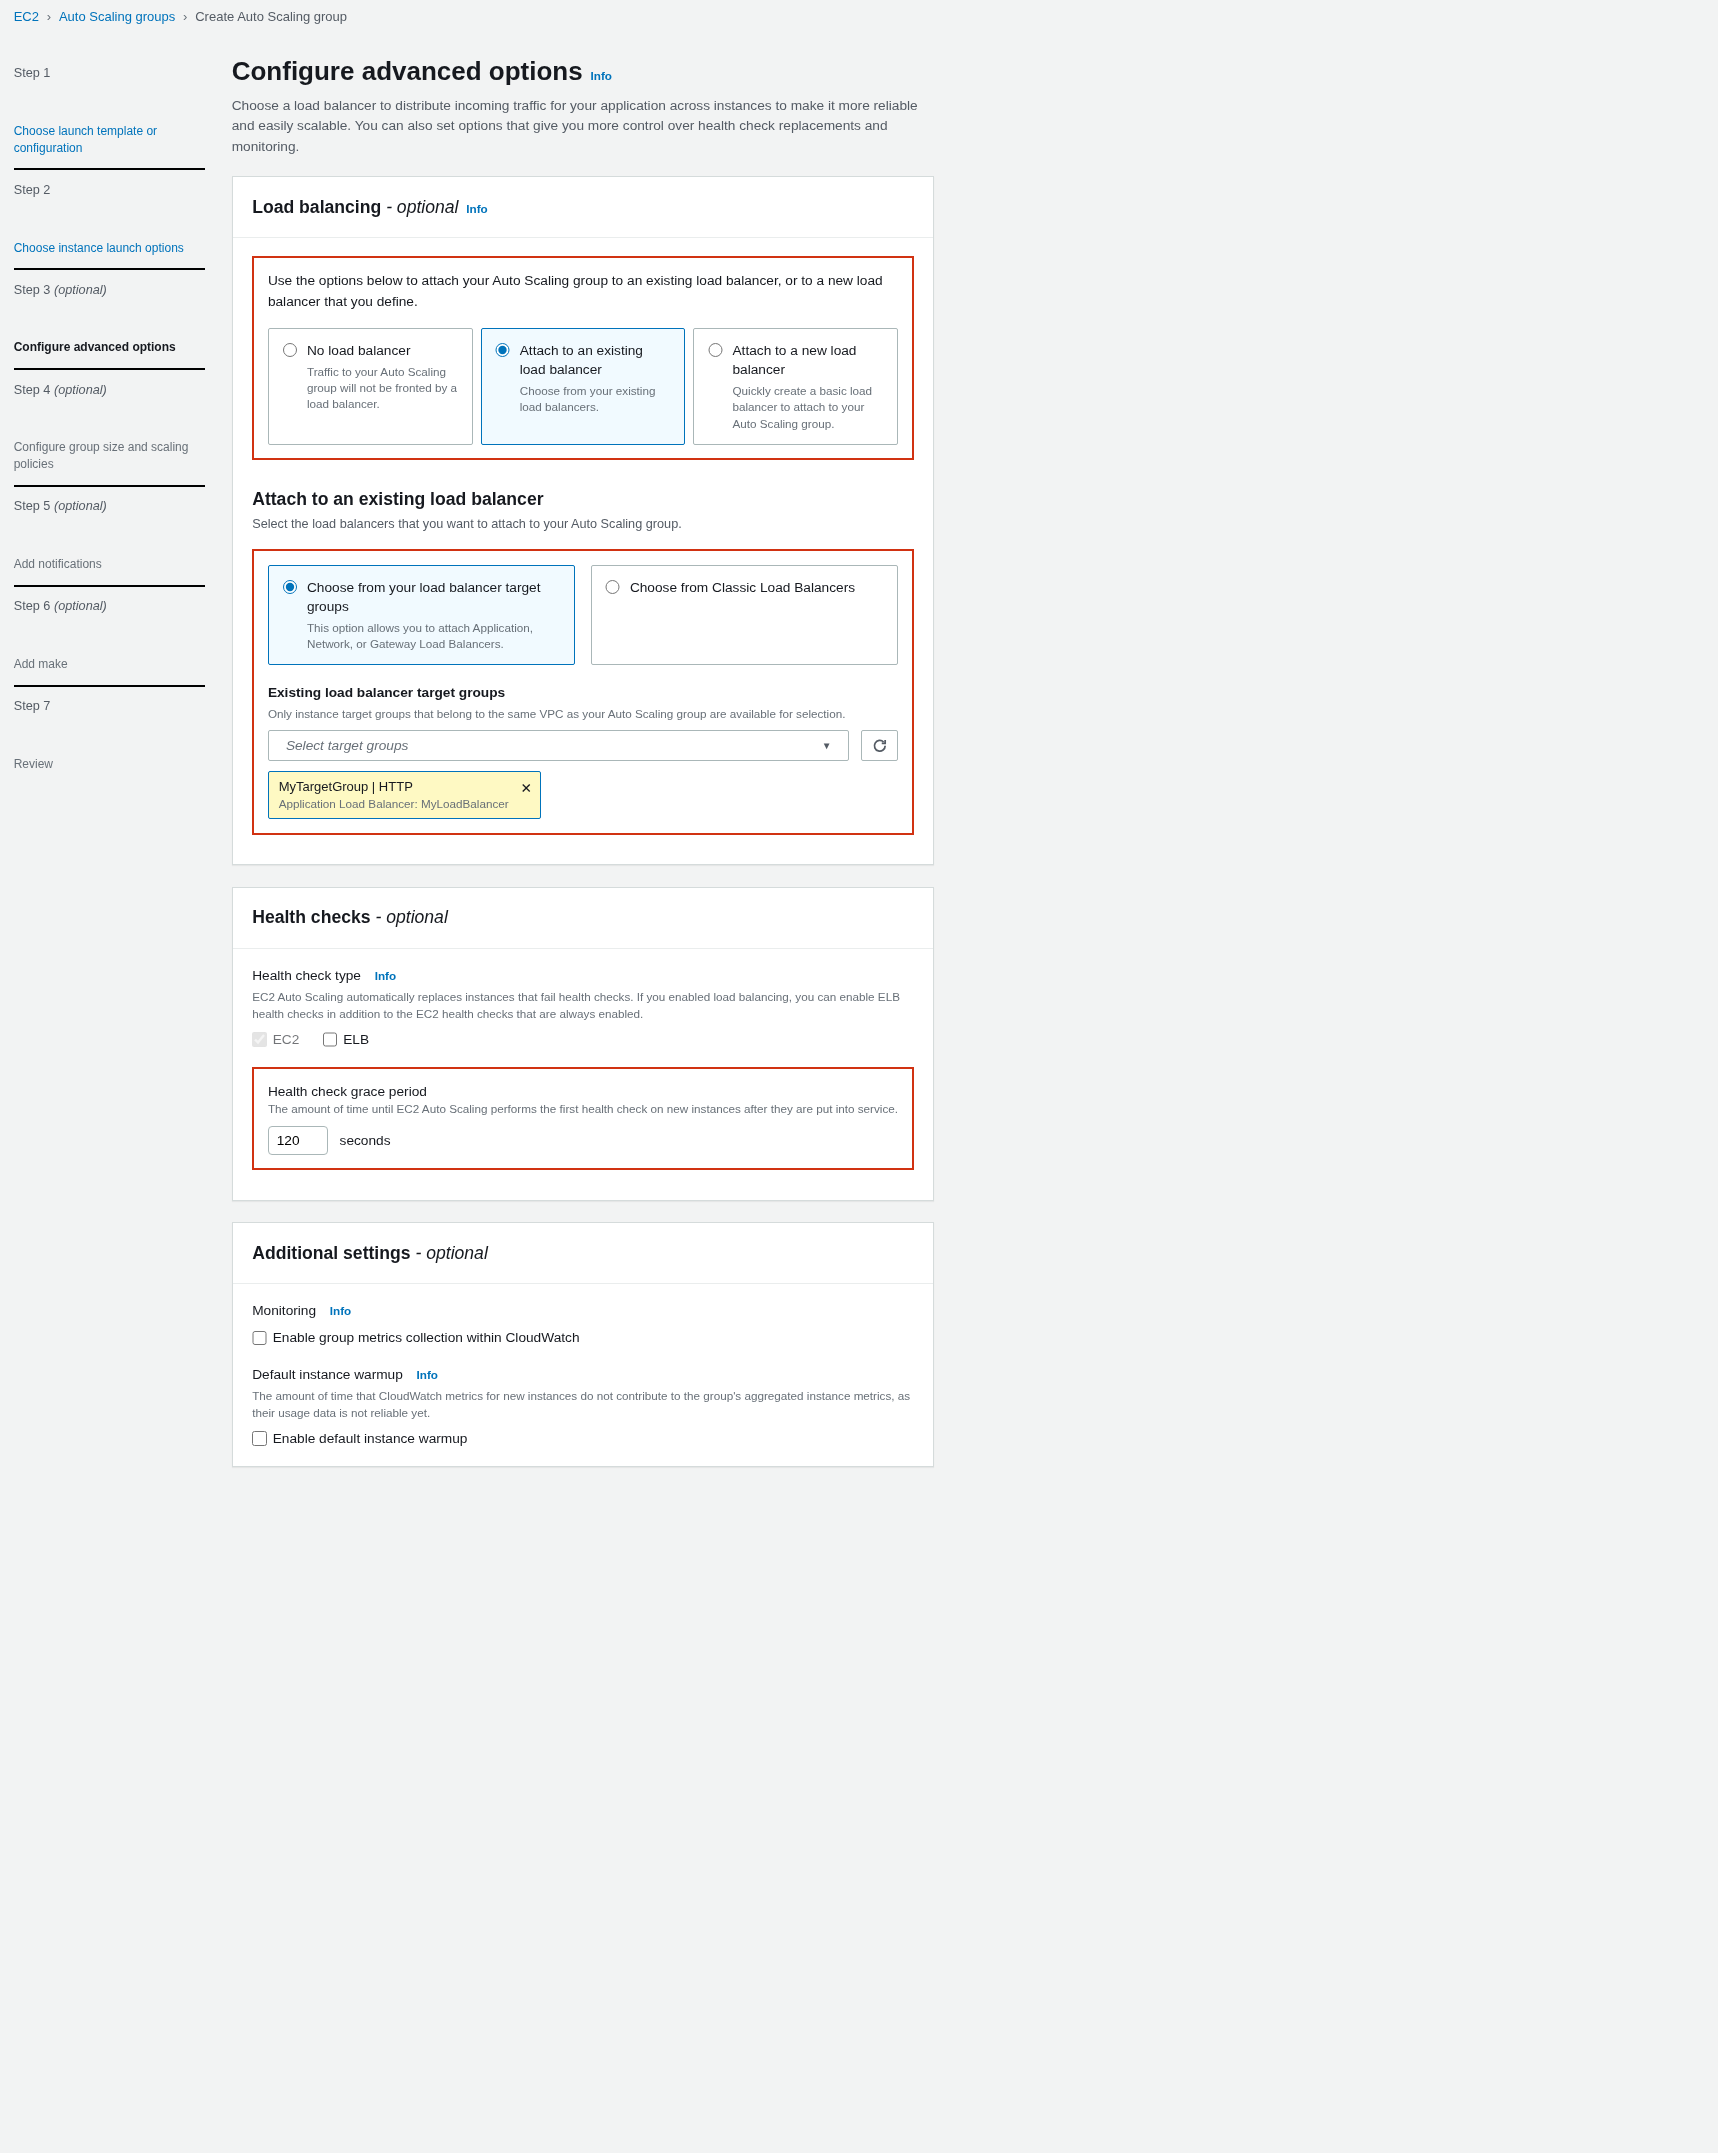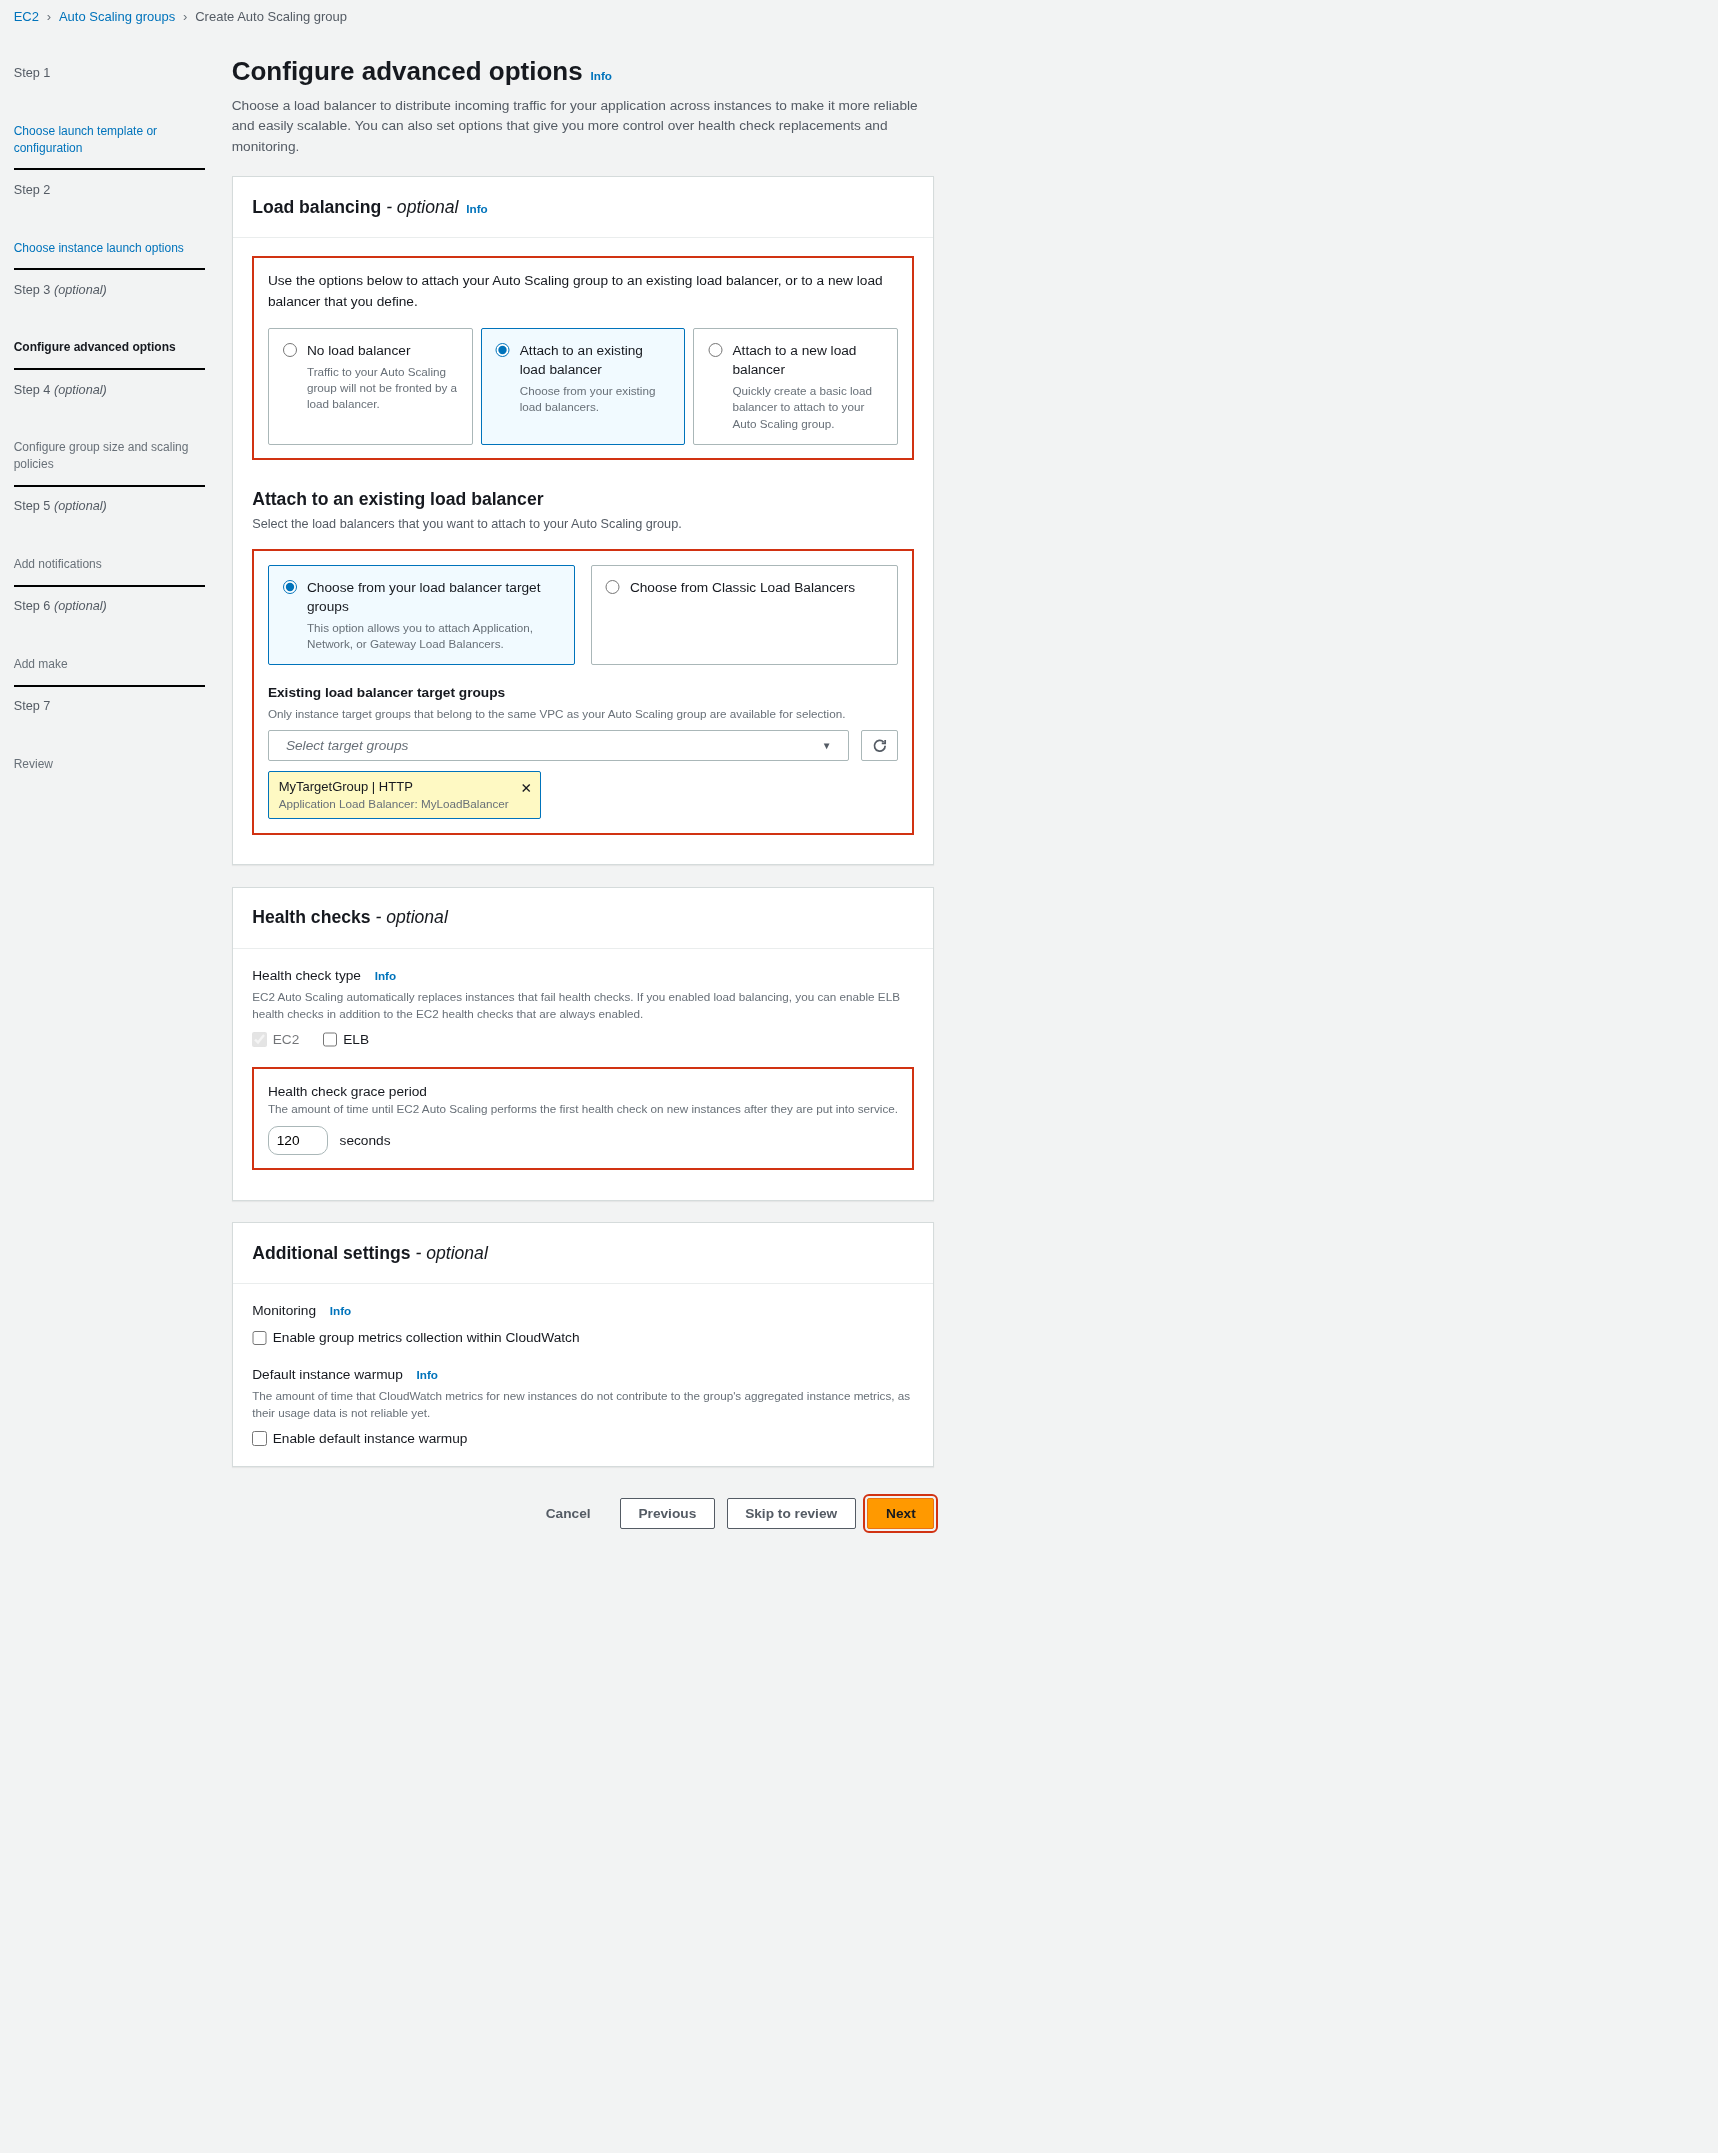--- a/index.html
+++ b/index.html
@@ -85,21 +85,21 @@
 .checkbox-row { display: flex; align-items: center; gap: 23.4px; margin-top: 7.8px; }
 .checkbox-item { display: flex; align-items: center; }
 .checkbox-item.disabled { opacity: 0.6; }
 
 .field-group { margin-top: 17.6px; }
 .field-title-row { display: flex; align-items: baseline; gap: 13.7px; margin-bottom: 3.9px; }
 .field-title { font-size: 13.7px; color: #16191f; }
 
 
 .number-row { display: flex; align-items: center; gap: 11.7px; margin-top: 7.8px; }
-.number-input { width: 60px; height: 29px; border: 1px solid #aab7b8; border-radius: 10px; padding: 0 3.9px 0 7.8px; font-size: 13.7px; }
+.number-input { width: 60px; height: 29px; border: 1px solid #aab7b8; border-radius: 4px; padding: 0 3.9px 0 7.8px; font-size: 13.7px; }
 .seconds-label { font-size: 13.7px; color: #16191f; }
 
 
 .footer { display: flex; justify-content: flex-end; gap: 11.7px; padding: 9.8px 0 19.5px; }
 .btn { height: 31px; padding: 0 17.6px; border-radius: 2px; font-size: 13.7px; font-weight: 700; cursor: pointer; border: none; }
 .btn-link { background: none; color: #545b64; }
 .btn-outline { background: #fff; border: 1px solid #545b64; color: #545b64; }
 .btn-primary { background: #ff9900; border: 1px solid #ec7211; color: #16191f; }
 .btn-primary.highlighted { outline: 2px solid #d13212; outline-offset: 2px; }
 
@@ -298,23 +298,17 @@
           </div>
           <div class="field-hint">The amount of time that CloudWatch metrics for new instances do not contribute to the group's aggregated instance metrics, as their usage data is not reliable yet.</div>
           <label class="single-checkbox">
             <input type="checkbox" style="">
             <span>Enable default instance warmup</span>
           </label>
         </div>
       </div>
     </div>
 
-    <div class="footer">
-      <button class="btn btn-link">Cancel</button>
-      <button class="btn btn-outline">Previous</button>
-      <button class="btn btn-outline">Skip to review</button>
-      <button class="btn btn-primary highlighted">Next</button>
-    </div>
 
   </div>
 </div>
 </div>
 
 
 </body></html>

